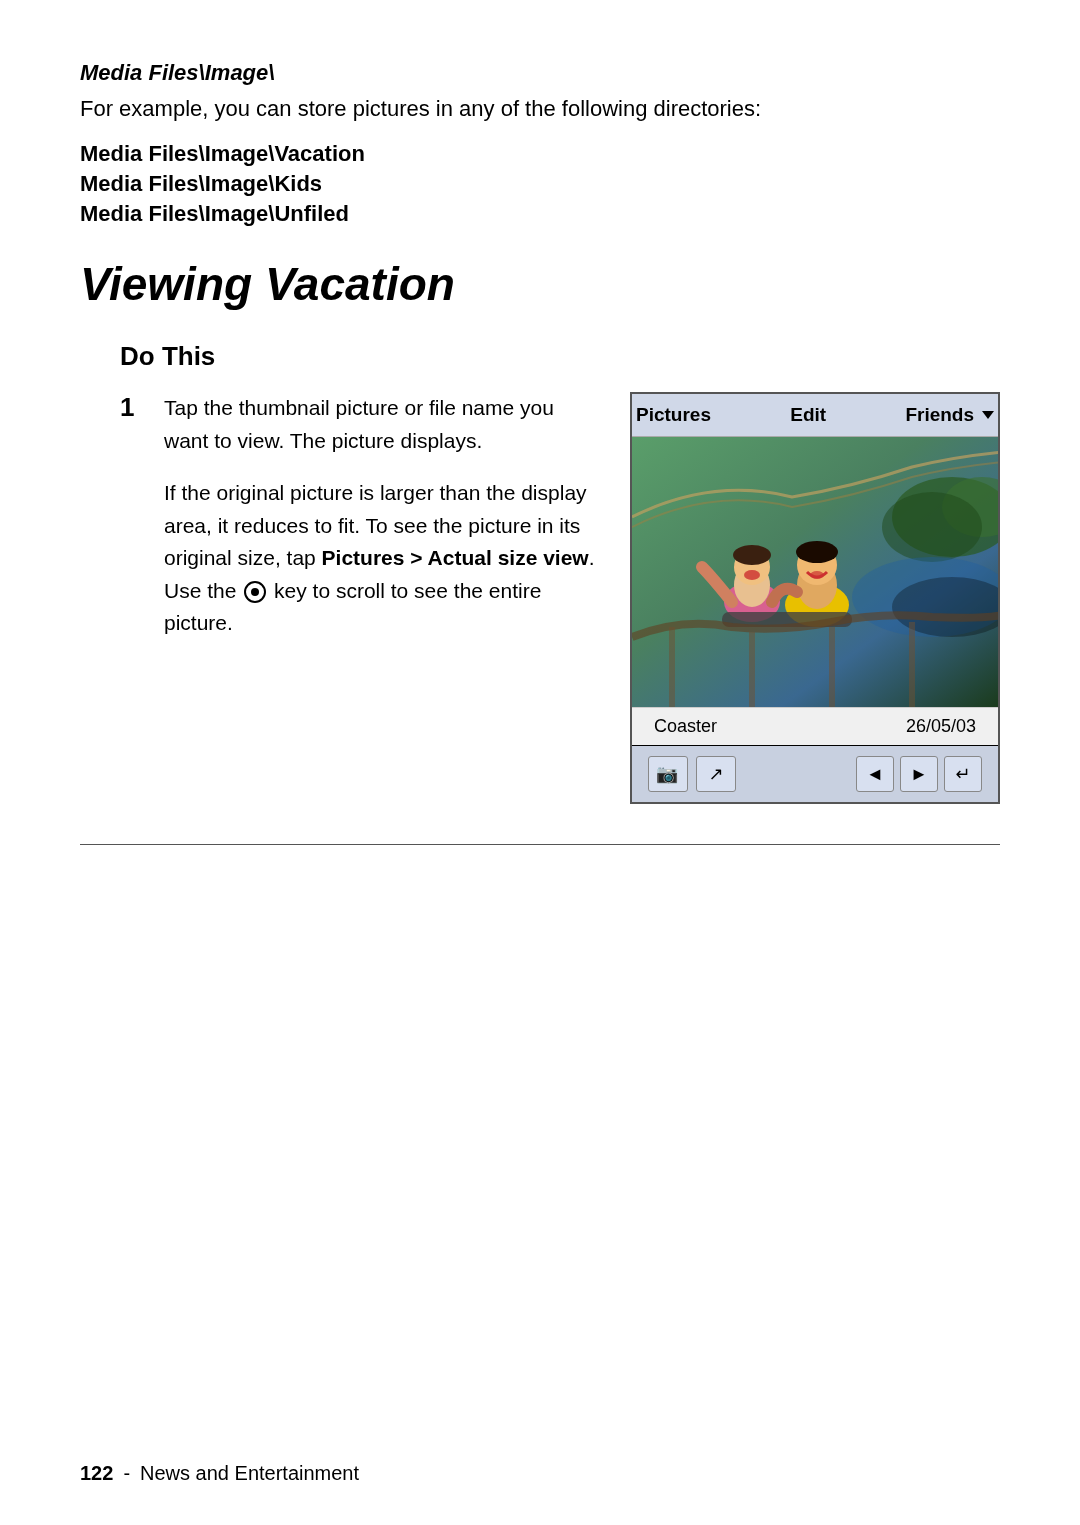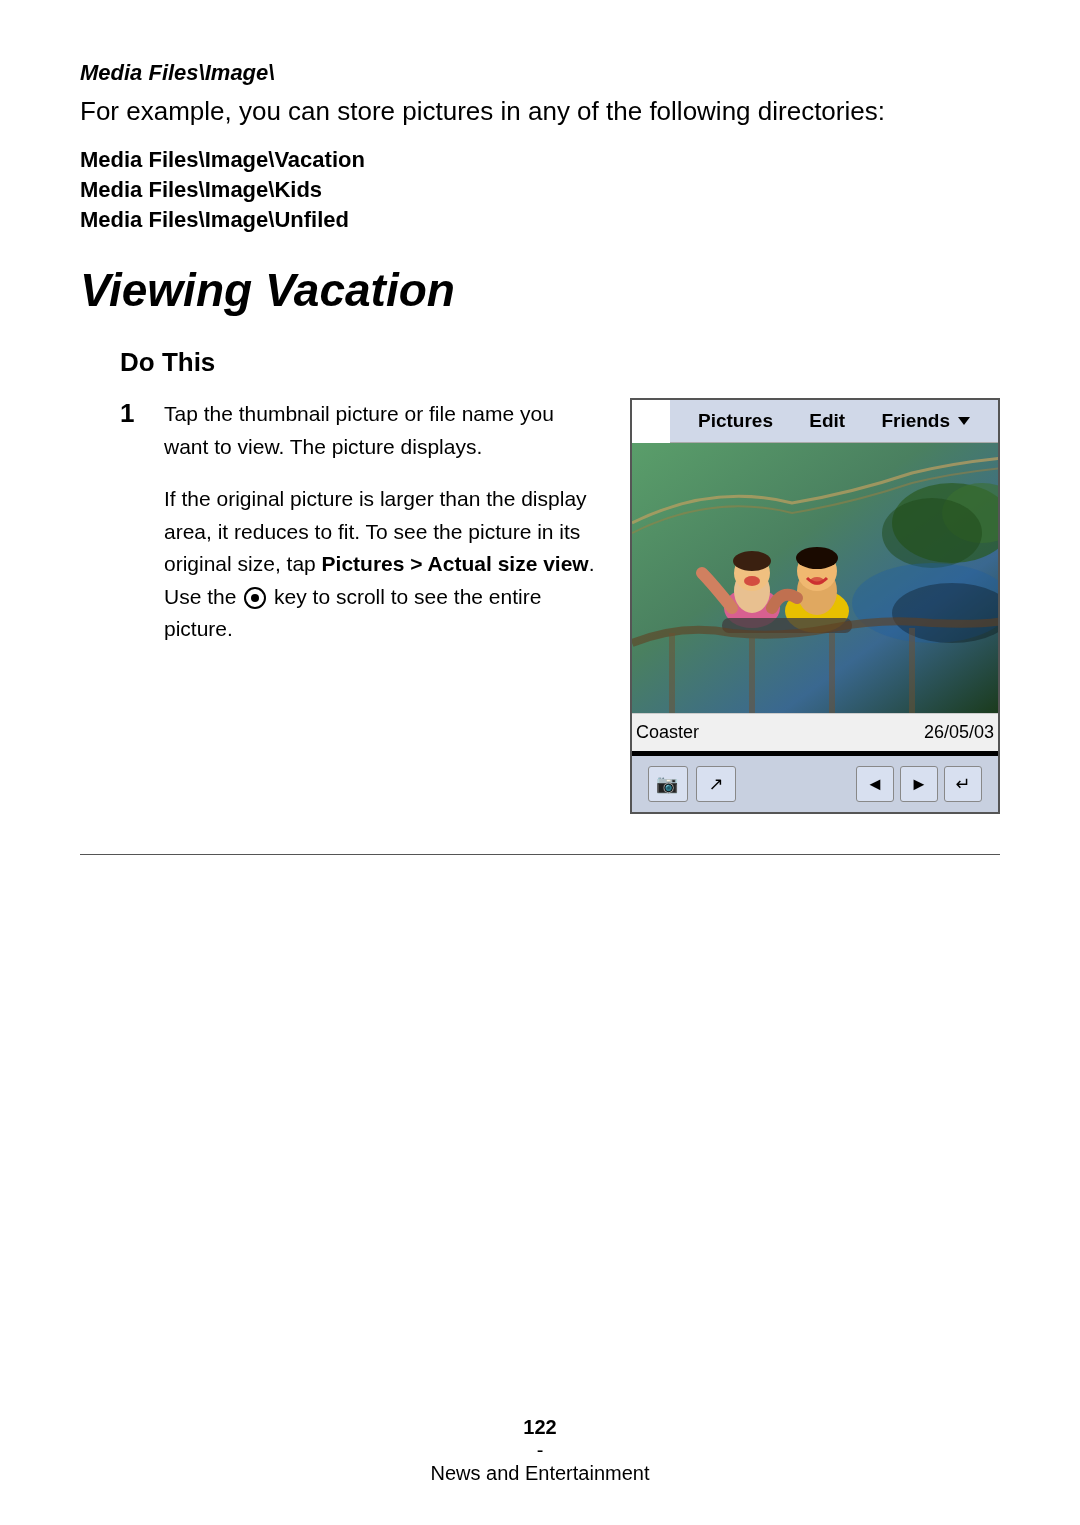--- a/index.html
+++ b/index.html
@@ -18,21 +18,21 @@
     }
 
     .section-heading-bold {
       font-weight: bold;
       font-size: 22px;
       margin-bottom: 6px;
       font-style: italic;
     }
 
     .body-text {
-      font-size: 26px;
+      font-size: 22px;
       line-height: 1.5;
       margin-bottom: 16px;
     }
 
     .sub-heading-bold {
       font-weight: bold;
       font-size: 22px;
       margin-bottom: 4px;
     }
 
@@ -101,24 +101,23 @@
       border: 2px solid #555;
       background: #fff;
       flex-shrink: 0;
     }
 
     .device-menu-bar {
       display: flex;
       flex-direction: row;
       align-items: center;
       justify-content: space-between;
-      padding: 10px 28px;
+      padding: 10px 4px;
       background: #d0d8e8;
       border-bottom: 1px solid #aaa;
-      margin-left: 38px;
     }
 
     .device-menu-item {
       font-size: 19px;
       font-weight: bold;
       color: #000;
     }
 
     .device-menu-friends {
       display: flex;
@@ -180,24 +179,24 @@
       background:
         radial-gradient(ellipse 50px 80px at 28% 70%, #d060a0 0%, #c040808 50%, transparent 70%),
         radial-gradient(ellipse 45px 75px at 55% 72%, #e8c000 0%, #c0a000 50%, transparent 70%);
     }
 
     .device-status-bar {
       display: flex;
       flex-direction: row;
       align-items: center;
       justify-content: space-between;
-      padding: 8px 4px;
+      padding: 8px 22px;
       background: #f0f0f0;
       border-top: 1px solid #ccc;
-      border-bottom: 5px solid #000000;
+      border-bottom: 1px solid #000000;
     }
 
     .device-filename {
       font-size: 18px;
       color: #000;
     }
 
     .device-date {
       font-size: 18px;
       color: #000;
@@ -256,21 +255,20 @@
       border-top: 1px solid #555;
       margin: 40px 0 20px 0;
     }
 
     .page-footer {
       position: absolute;
       bottom: 40px;
       left: 80px;
       right: 80px;
       display: flex;
-      flex-direction: column;
       align-items: center;
     }
 
     .footer-page-num {
       font-size: 20px;
       font-weight: bold;
     }
 
     .footer-separator {
       margin: 0 10px;

